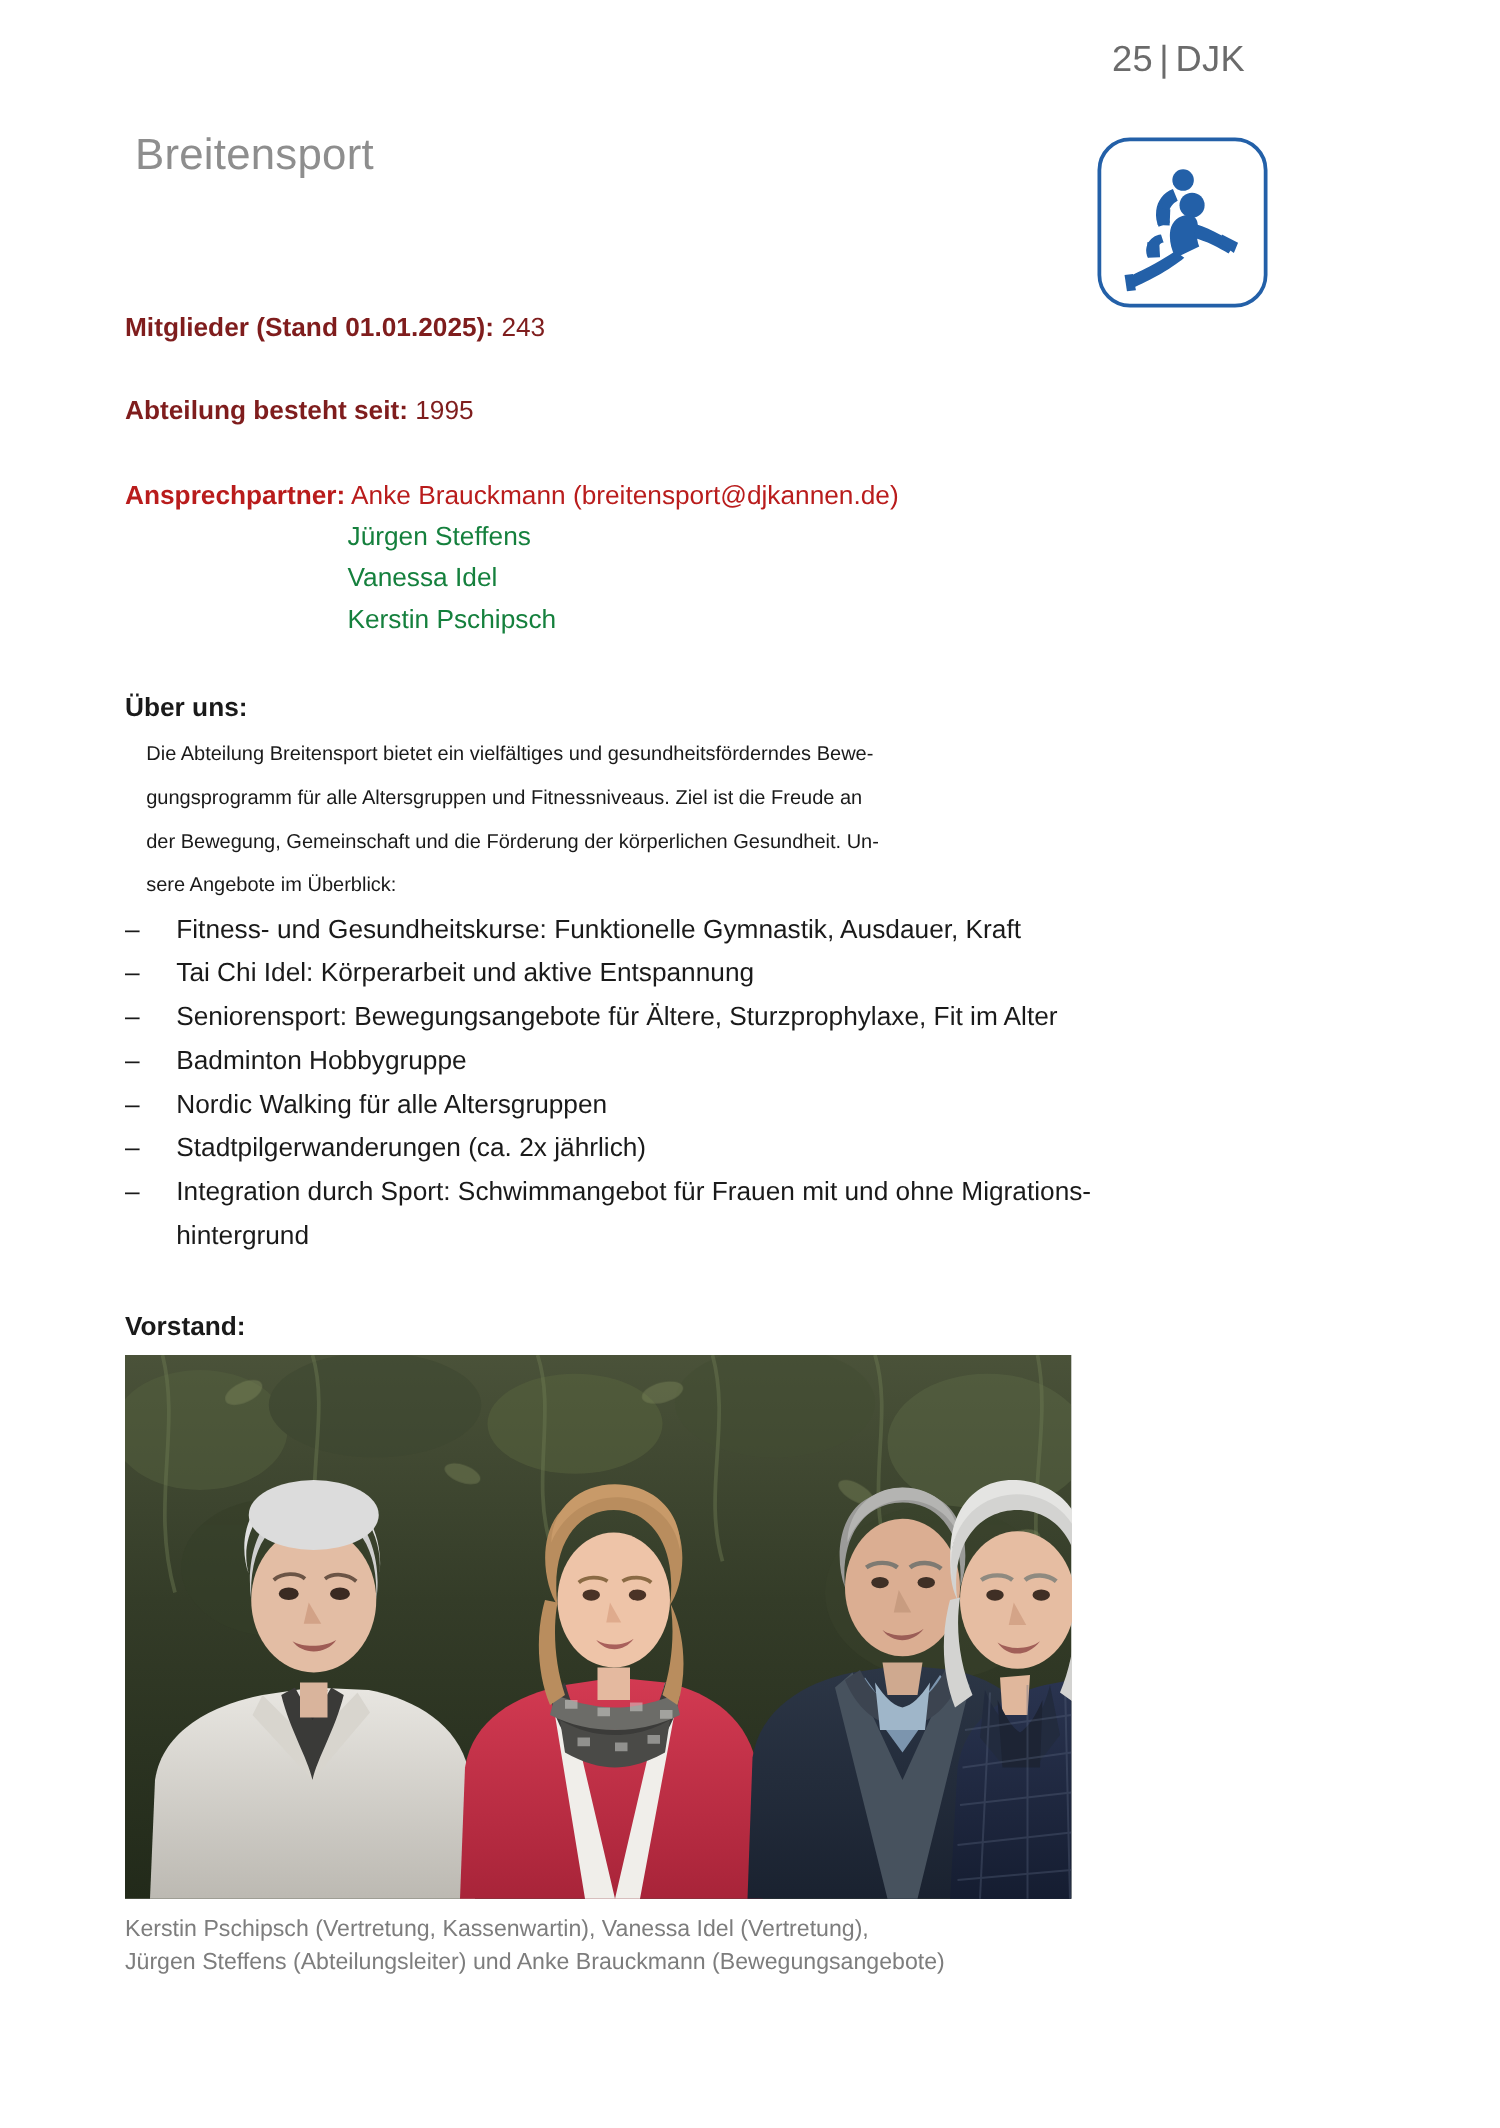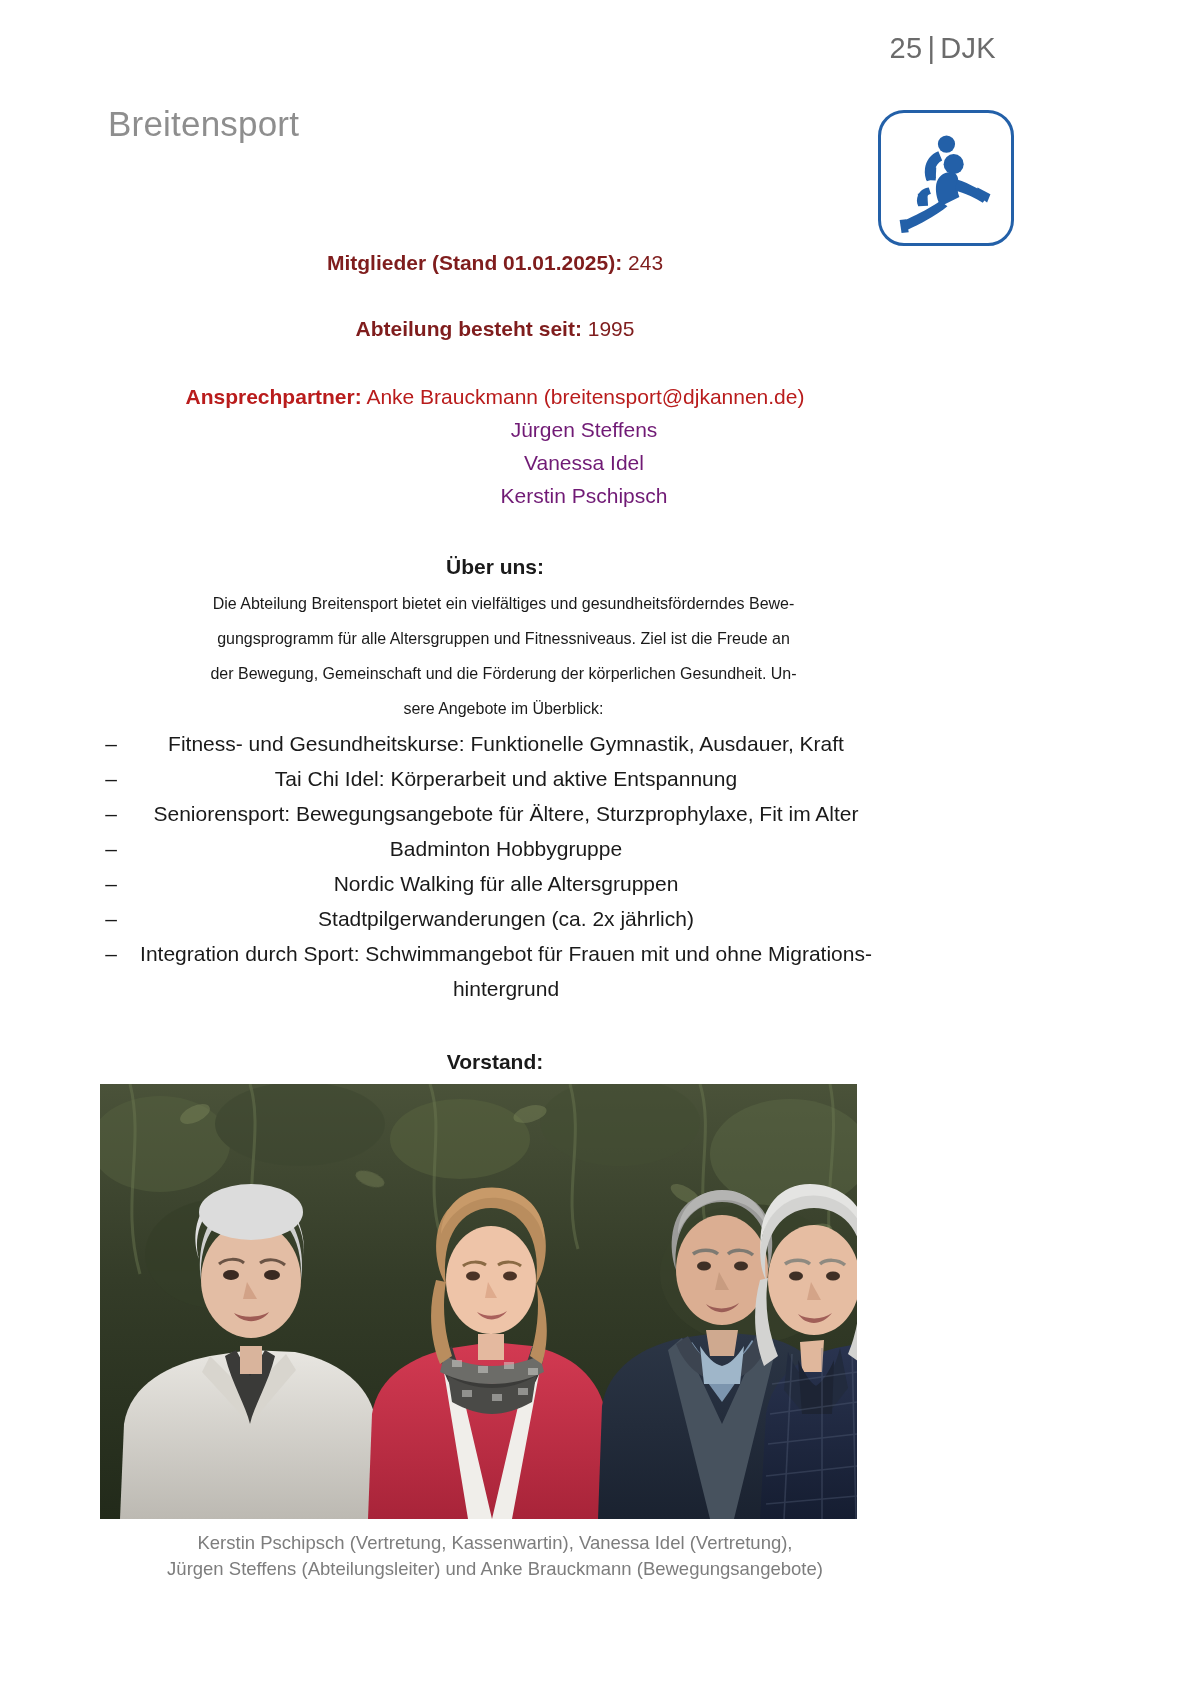--- a/index.html
+++ b/index.html
@@ -15,21 +15,20 @@
     color: #1a1a1a;
     position: relative;
     overflow: hidden;
   }
 
   .page {
     position: relative;
     width: 1088px;
     height: 1702px;
     box-sizing: border-box;
-    text-align: center;
   }
 
   
   .page-header {
     position: absolute;
     top: 32px;
     right: 92px;
     font-size: 29px;
     color: #6b6b6b;
     letter-spacing: 0.3px;
@@ -91,21 +90,21 @@
   .contact-first {
     font-size: 21px;
     line-height: 33px;
     color: #b91c1c;
   }
   .contact-first b { font-weight: 700; }
   .contact-extra {
     font-size: 21px;
     line-height: 33px;
     margin-left: 178px;
-    color: #701a75;
+    color: #15803d;
   }
 
   .section-head {
     font-size: 21px;
     font-weight: 700;
     line-height: 30px;
     margin-bottom: 4px;
   }
 
   .about-para {
@@ -122,21 +121,21 @@
   .offer-item {
     font-size: 21px;
     line-height: 35px;
     color: #1a1a1a;
     display: flex;
   }
   .offer-item .dash {
     width: 22px;
     flex: 0 0 22px;
   }
-  .offer-item .otext { flex: 1 1 auto; }
+  .offer-item .otext { flex: 1 1 auto; margin-left: 19px; }
   .offer-item .otext .cont {
     display: block;
     padding-left: 0;
   }
 
   .vorstand-head {
     font-size: 21px;
     font-weight: 700;
     margin-top: 44px;
     margin-bottom: 10px;

